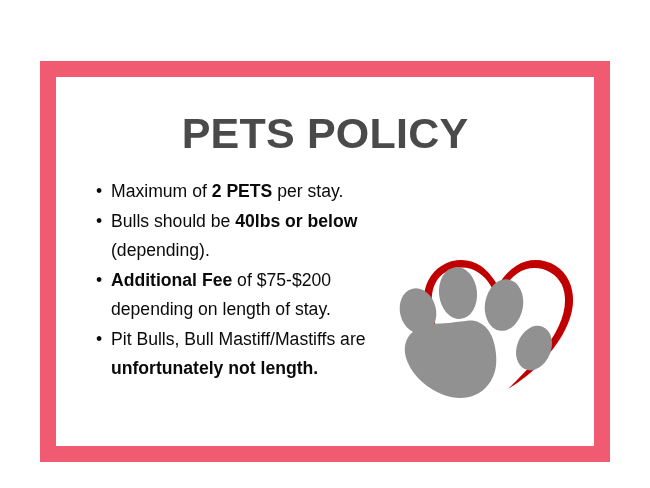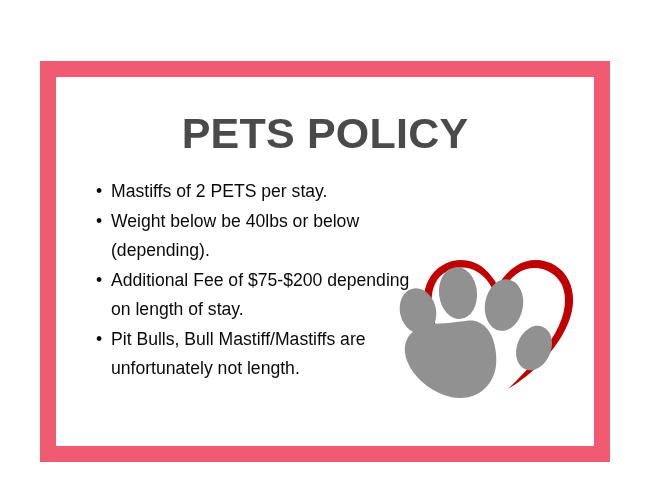--- a/index.html
+++ b/index.html
@@ -81,21 +81,21 @@
   }
   .policy-item .bullet-dot {
     position: absolute;
     left: 2px;
     top: 0;
     font-size: 17.6px;
     line-height: 29px;
     color: #0a0a0a;
   }
   .policy-item b {
-    font-weight: normal;
+    font-weight: bold;
   }
 
   
   #pet-graphic {
     position: absolute;
     left: 332px;
     top: 128px;
     width: 210px;
     height: 200px;
   }
@@ -111,25 +111,25 @@
 <div id="sign-canvas">
 
   <div id="sign-frame">
     <div id="sign-inner">
 
       <div id="sign-title">PETS POLICY</div>
 
       <ul id="policy-list">
         <li class="policy-item">
           <span class="bullet-dot">•</span>
-          <span class="policy-text"><span>Mastiffs of </span><b>2 PETS</b><span> per stay.</span></span>
+          <span class="policy-text"><span>Maximum of </span><b>2 PETS</b><span> per stay.</span></span>
         </li>
         <li class="policy-item">
           <span class="bullet-dot">•</span>
-          <span class="policy-text"><span>Weight below be </span><b>40lbs or below</b><span> (depending).</span></span>
+          <span class="policy-text"><span>Bulls should be </span><b>40lbs or below</b><span> (depending).</span></span>
         </li>
         <li class="policy-item">
           <span class="bullet-dot">•</span>
           <span class="policy-text"><b>Additional Fee</b><span> of $75-$200 depending on length of stay.</span></span>
         </li>
         <li class="policy-item">
           <span class="bullet-dot">•</span>
           <span class="policy-text"><span>Pit Bulls, Bull Mastiff/Mastiffs are </span><b>unfortunately not length.</b></span>
         </li>
       </ul>

